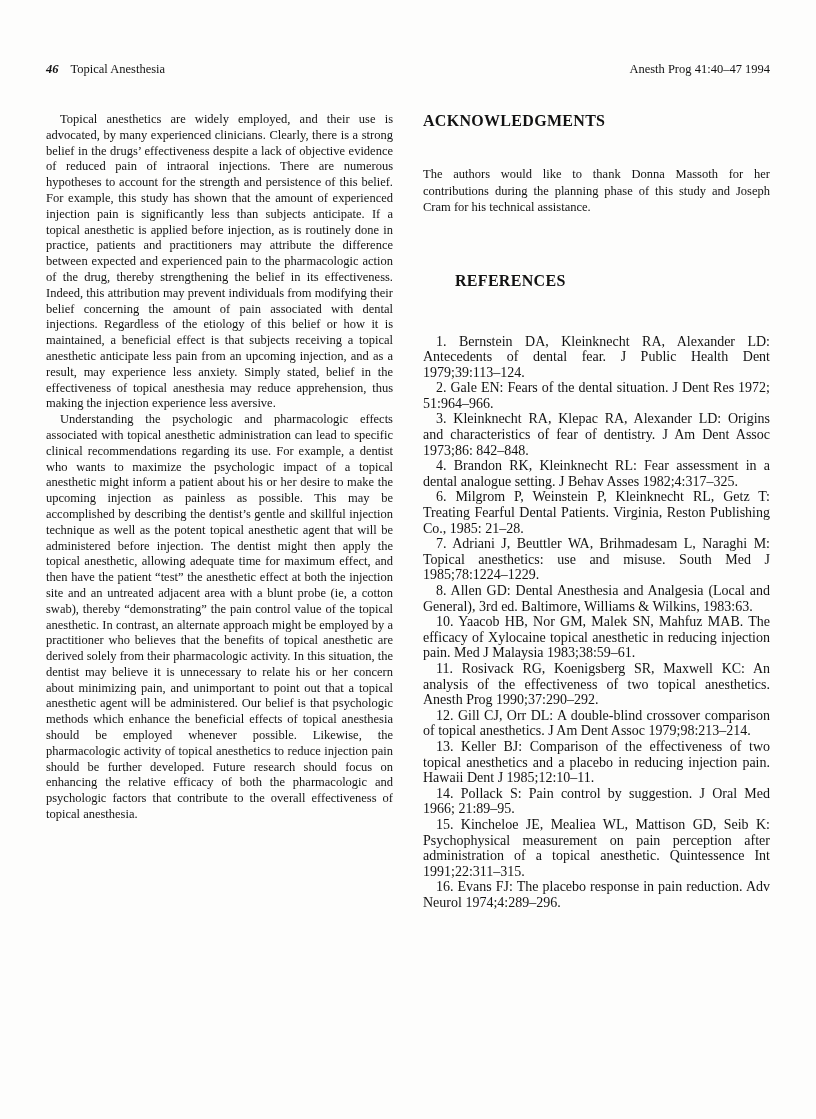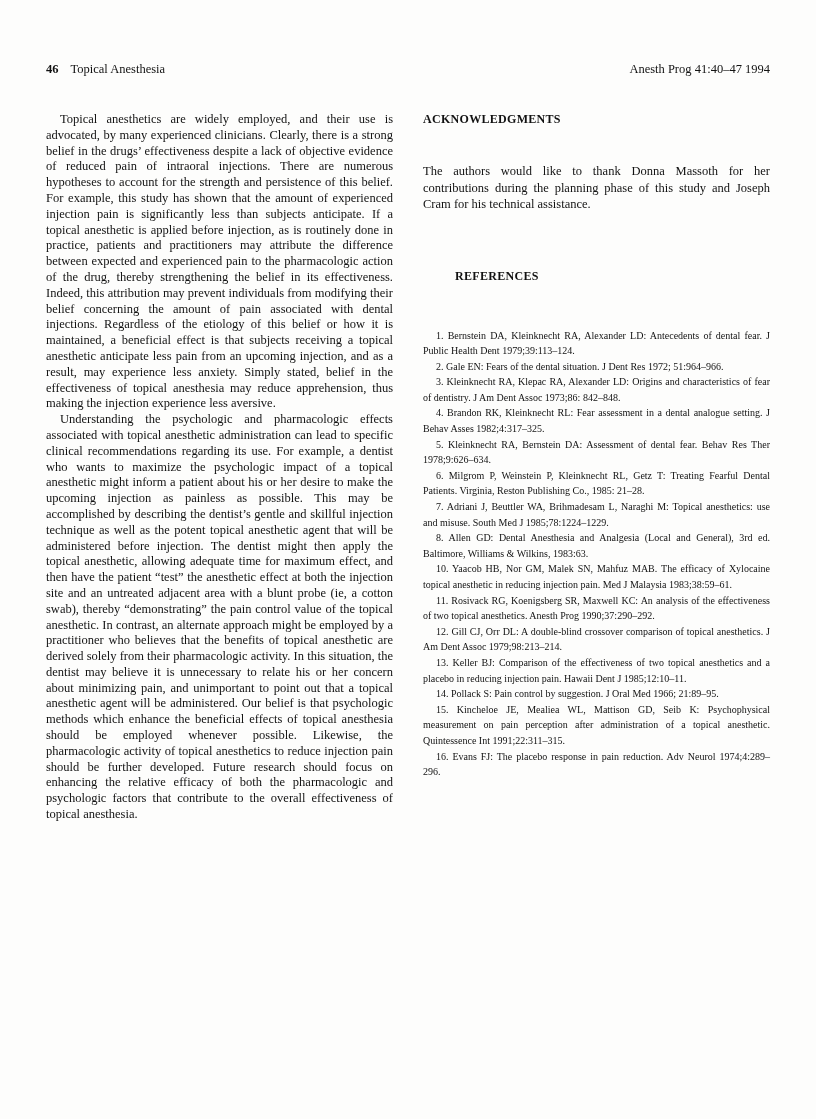--- a/index.html
+++ b/index.html
@@ -20,55 +20,55 @@
     position: absolute;
     top: 62px;
     left: 46px;
     width: 724px;
     display: flex;
     justify-content: space-between;
     align-items: baseline;
     font-size: 12.5px;
   }
   .header-left { display: flex; gap: 12px; align-items: baseline; }
-  .page-num { font-weight: bold; }
+  .page-num { font-weight: bold; font-style: italic; }
   .columns {
     position: absolute;
     top: 112px;
     left: 46px;
     width: 724px;
     display: flex;
     gap: 30px;
     align-items: flex-start;
   }
   .col { width: 349px; }
   .body-para {
     margin: 0;
     font-size: 12.5px;
     line-height: 15.8px;
     text-align: justify;
     text-indent: 14px;
   }
   .section-heading {
     margin: 0;
-    font-size: 12px;
+    font-size: 16px;
     font-weight: bold;
     letter-spacing: 0.3px;
   }
   .ack-text {
     margin: 36px 0 0 0;
     font-size: 12.5px;
     line-height: 16.5px;
     text-align: justify;
   }
   .refs-heading { margin-top: 56px; margin-left: 32px; }
   .ref-list { margin-top: 44px; }
   .ref-item {
     margin: 0;
-    font-size: 10px;
+    font-size: 14px;
     line-height: 15.6px;
     text-align: justify;
     text-indent: 13px;
   }
 </style>
 </head>
 <body>
 
 <div class="page">
 
@@ -91,21 +91,20 @@
       <h2 class="section-heading">ACKNOWLEDGMENTS</h2>
       <p class="ack-text">The authors would like to thank Donna Massoth for her contributions during the planning phase of this study and Joseph Cram for his technical assistance.</p>
 
       <h2 class="section-heading refs-heading">REFERENCES</h2>
 
       <div class="ref-list">
         <p class="ref-item">1. Bernstein DA, Kleinknecht RA, Alexander LD: Antecedents of dental fear. J Public Health Dent 1979;39:113–124.</p>
         <p class="ref-item">2. Gale EN: Fears of the dental situation. J Dent Res 1972; 51:964–966.</p>
         <p class="ref-item">3. Kleinknecht RA, Klepac RA, Alexander LD: Origins and characteristics of fear of dentistry. J Am Dent Assoc 1973;86: 842–848.</p>
         <p class="ref-item">4. Brandon RK, Kleinknecht RL: Fear assessment in a dental analogue setting. J Behav Asses 1982;4:317–325.</p>
-        <p class="ref-item">5. Kleinknecht RA, Bernstein DA: Assessment of dental fear. Behav Res Ther 1978;9:626–634.</p>
         <p class="ref-item">6. Milgrom P, Weinstein P, Kleinknecht RL, Getz T: Treating Fearful Dental Patients. Virginia, Reston Publishing Co., 1985: 21–28.</p>
         <p class="ref-item">7. Adriani J, Beuttler WA, Brihmadesam L, Naraghi M: Topical anesthetics: use and misuse. South Med J 1985;78:1224–1229.</p>
         <p class="ref-item">8. Allen GD: Dental Anesthesia and Analgesia (Local and General), 3rd ed. Baltimore, Williams &amp; Wilkins, 1983:63.</p>
         <p class="ref-item">10. Yaacob HB, Nor GM, Malek SN, Mahfuz MAB. The efficacy of Xylocaine topical anesthetic in reducing injection pain. Med J Malaysia 1983;38:59–61.</p>
         <p class="ref-item">11. Rosivack RG, Koenigsberg SR, Maxwell KC: An analysis of the effectiveness of two topical anesthetics. Anesth Prog 1990;37:290–292.</p>
         <p class="ref-item">12. Gill CJ, Orr DL: A double-blind crossover comparison of topical anesthetics. J Am Dent Assoc 1979;98:213–214.</p>
         <p class="ref-item">13. Keller BJ: Comparison of the effectiveness of two topical anesthetics and a placebo in reducing injection pain. Hawaii Dent J 1985;12:10–11.</p>
         <p class="ref-item">14. Pollack S: Pain control by suggestion. J Oral Med 1966; 21:89–95.</p>
         <p class="ref-item">15. Kincheloe JE, Mealiea WL, Mattison GD, Seib K: Psychophysical measurement on pain perception after administration of a topical anesthetic. Quintessence Int 1991;22:311–315.</p>
         <p class="ref-item">16. Evans FJ: The placebo response in pain reduction. Adv Neurol 1974;4:289–296.</p>

